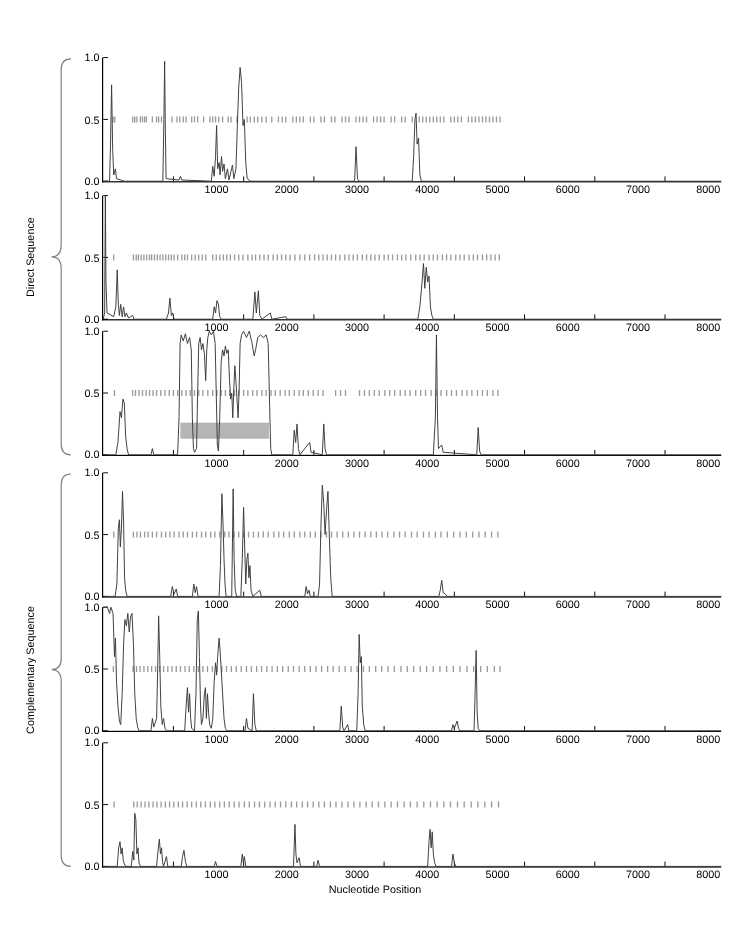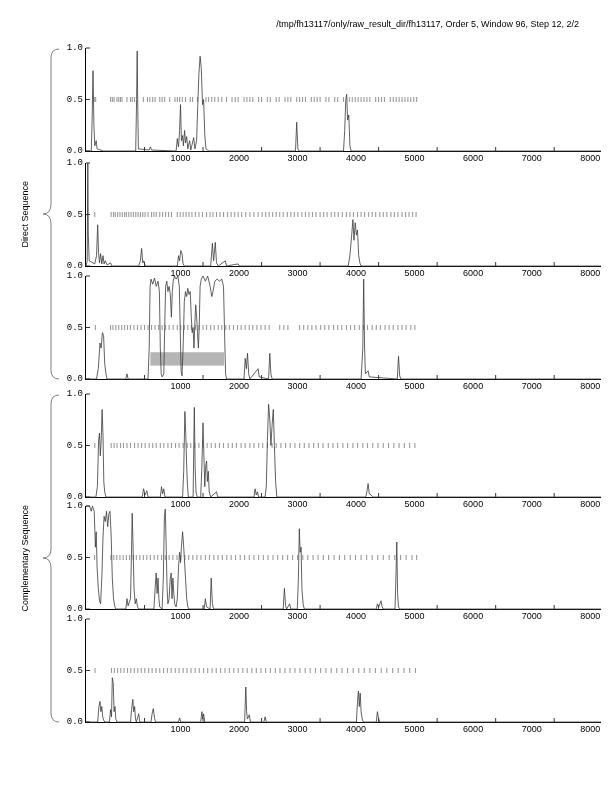--- a/index.html
+++ b/index.html
@@ -2,36 +2,35 @@
 <html><head>
 <meta charset="utf-8">
 <style>
   html,body{margin:0;padding:0;background:#fff;}
   #page{position:relative;width:612px;height:792px;background:#ffffff;overflow:hidden;
         font-family:"Liberation Sans", sans-serif;color:#000;}
   #fig-title{position:absolute;top:19px;right:33px;font-size:9px;white-space:nowrap;}
   .panel{position:absolute;left:85px;width:515px;height:103px;
          border-left:1px solid #000;border-bottom:1px solid #000;}
   .panel svg{position:absolute;left:0;top:0;overflow:visible;}
-  .yt{position:absolute;right:100%;padding-right:3px;font-size:9px;line-height:9px;font-family:Liberation Mono, monospace;}
+  .yt{position:absolute;right:100%;padding-right:3px;font-size:9px;line-height:9px;}
   .yt0{top:-4px;} .yt1{top:50%;margin-top:-4px;} .yt2{bottom:-5px;}
   .xt{position:absolute;top:100%;left:0;width:100%;height:13px;}
   .xt span{position:absolute;top:2px;transform:translateX(-50%);font-size:9px;margin-left:36px;}
   .brace{position:absolute;left:42px;width:18px;}
   .brace svg{display:block;}
   .vlabel{position:absolute;left:18px;width:14px;display:flex;align-items:center;justify-content:center;}
   .vlabel span{writing-mode:vertical-rl;transform:rotate(180deg);font-size:9px;white-space:nowrap;}
   #x-axis-title{position:absolute;left:55px;width:515px;top:736px;text-align:center;font-size:9px;}
 </style>
 </head>
 <body>
 
 <div id="page">
 
-  <div id="fig-title">/tmp/fh13117/only/raw_result_dir/fh13117, Order 5, Window 96, Step 12, 2/2</div>
 
   <div class="brace" style="top:48px;">
     <svg width="18" height="332" viewBox="0 0 18 332">
       <path d="M17,1 Q9,1 9,10 L9,156 Q9,166 1,166 Q9,166 9,176 L9,322 Q9,331 17,331" fill="none" stroke="#808080" stroke-width="1"></path>
     </svg>
   </div>
   <div class="brace" style="top:394px;">
     <svg width="18" height="329" viewBox="0 0 18 329">
       <path d="M17,1 Q9,1 9,10 L9,155 Q9,164 1,164 Q9,164 9,174 L9,319 Q9,328 17,328" fill="none" stroke="#808080" stroke-width="1"></path>
     </svg>
@@ -687,14 +686,15 @@
         <span style="left: 117.045px;">2000</span>
         <span style="left: 175.568px;">3000</span>
         <span style="left: 234.091px;">4000</span>
         <span style="left: 292.614px;">5000</span>
         <span style="left: 351.136px;">6000</span>
         <span style="left: 409.659px;">7000</span>
         <span style="left: 468.182px;">8000</span>
       </div>
   </div>
 
+  <div id="x-axis-title">Nucleotide Position</div>
 
 </div>
 
 </body></html>

